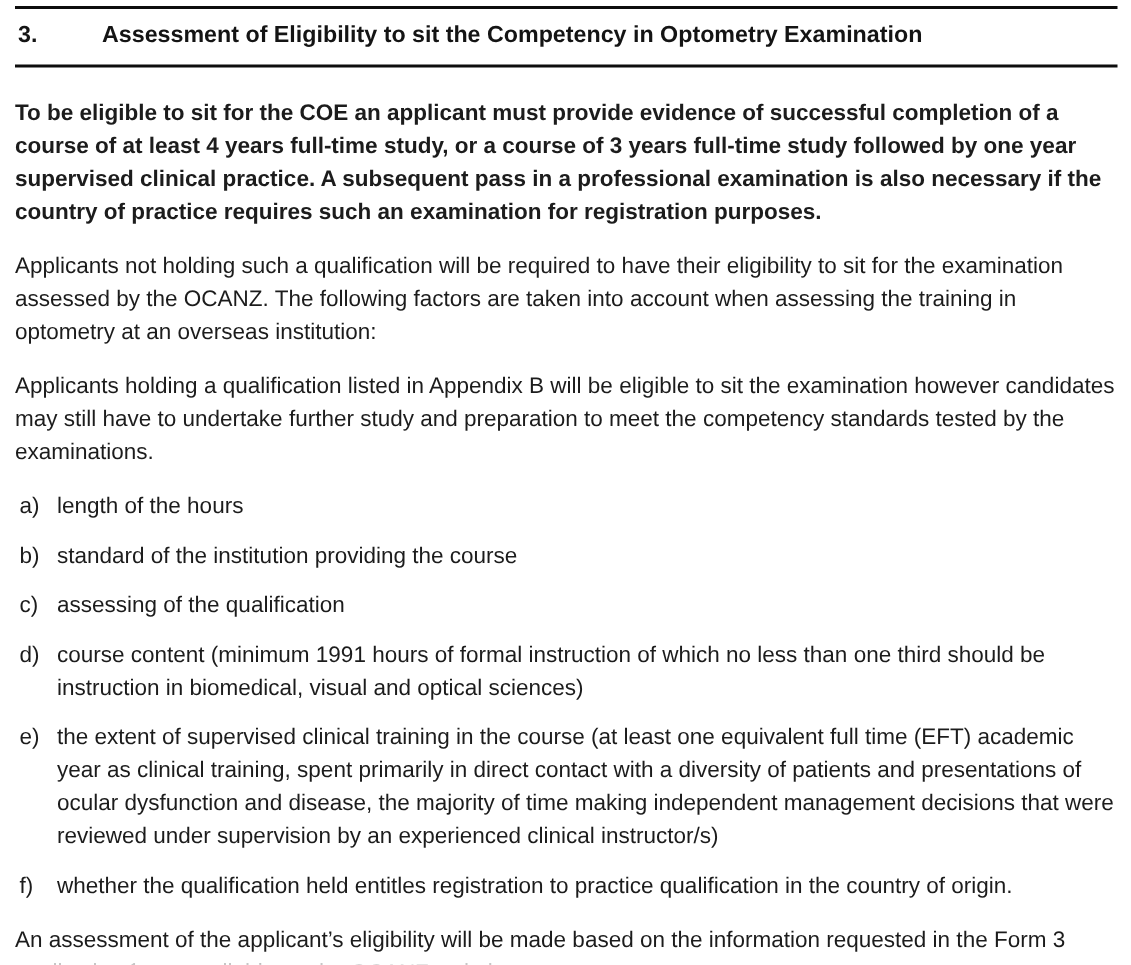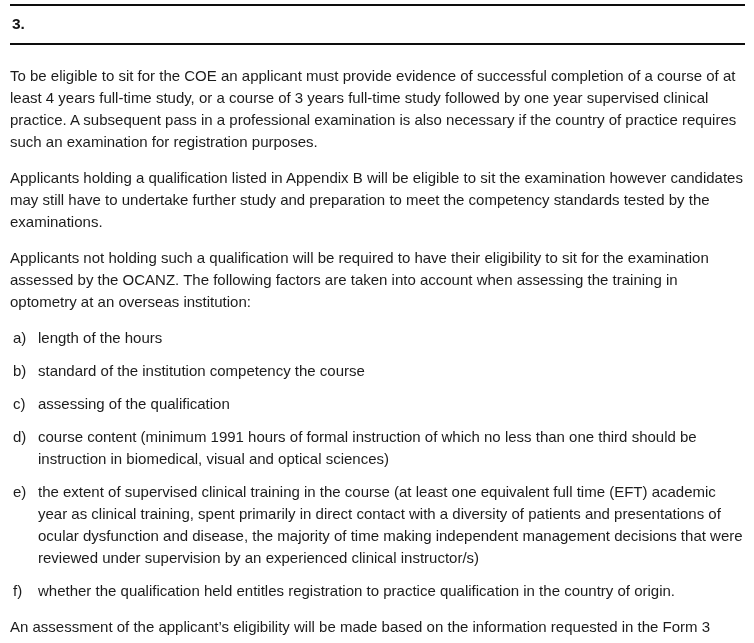--- a/index.html
+++ b/index.html
@@ -34,20 +34,21 @@
     flex: 0 0 56px;
   }
   .doc-heading .title {
     flex: 1 1 auto;
   }
   p.body-para {
     margin: 14px 0;
   }
   p.first-para {
     margin-top: 20px;
+    font-weight: bold;
   }
   .factor-list {
     margin: 14px 0;
   }
   .list-item {
     display: flex;
     align-items: flex-start;
     margin: 0 0 11px 3px;
   }
   .list-item:last-child {
@@ -64,38 +65,39 @@
     margin: 14px 0 0 0;
   }
 </style>
 </head>
 <body>
 
 <div class="page">
 
   <header class="doc-heading">
     <span class="num">3.</span>
+    <span class="title">Assessment of Eligibility to sit the Competency in Optometry Examination</span>
   </header>
 
   <p class="body-para first-para">To be eligible to sit for the COE an applicant must provide evidence of successful completion of a course of at least 4 years full-time study, or a course of 3 years full-time study followed by one year supervised clinical practice.  A subsequent pass in a professional examination is also necessary if the country of practice requires such an examination for registration purposes.</p>
 
+  <p class="body-para">Applicants not holding such a qualification will be required to have their eligibility to sit for the examination assessed by the OCANZ. The following factors are taken into account when assessing the training in optometry at an overseas institution:</p>
+
   <p class="body-para">Applicants holding a qualification listed in Appendix B will be eligible to sit the examination however candidates may still have to undertake further study and preparation to meet the competency standards tested by the examinations.</p>
-
-  <p class="body-para">Applicants not holding such a qualification will be required to have their eligibility to sit for the examination assessed by the OCANZ. The following factors are taken into account when assessing the training in optometry at an overseas institution:</p>
 
   <div class="factor-list">
 
     <div class="list-item">
       <span class="label">a)</span>
       <span class="text">length of the hours</span>
     </div>
 
     <div class="list-item">
       <span class="label">b)</span>
-      <span class="text">standard of the institution competency the course</span>
+      <span class="text">standard of the institution providing the course</span>
     </div>
 
     <div class="list-item">
       <span class="label">c)</span>
       <span class="text">assessing of the qualification</span>
     </div>
 
     <div class="list-item">
       <span class="label">d)</span>
       <span class="text">course content (minimum 1991 hours of formal instruction of which no less than one third should be instruction in biomedical, visual and optical sciences)</span>

